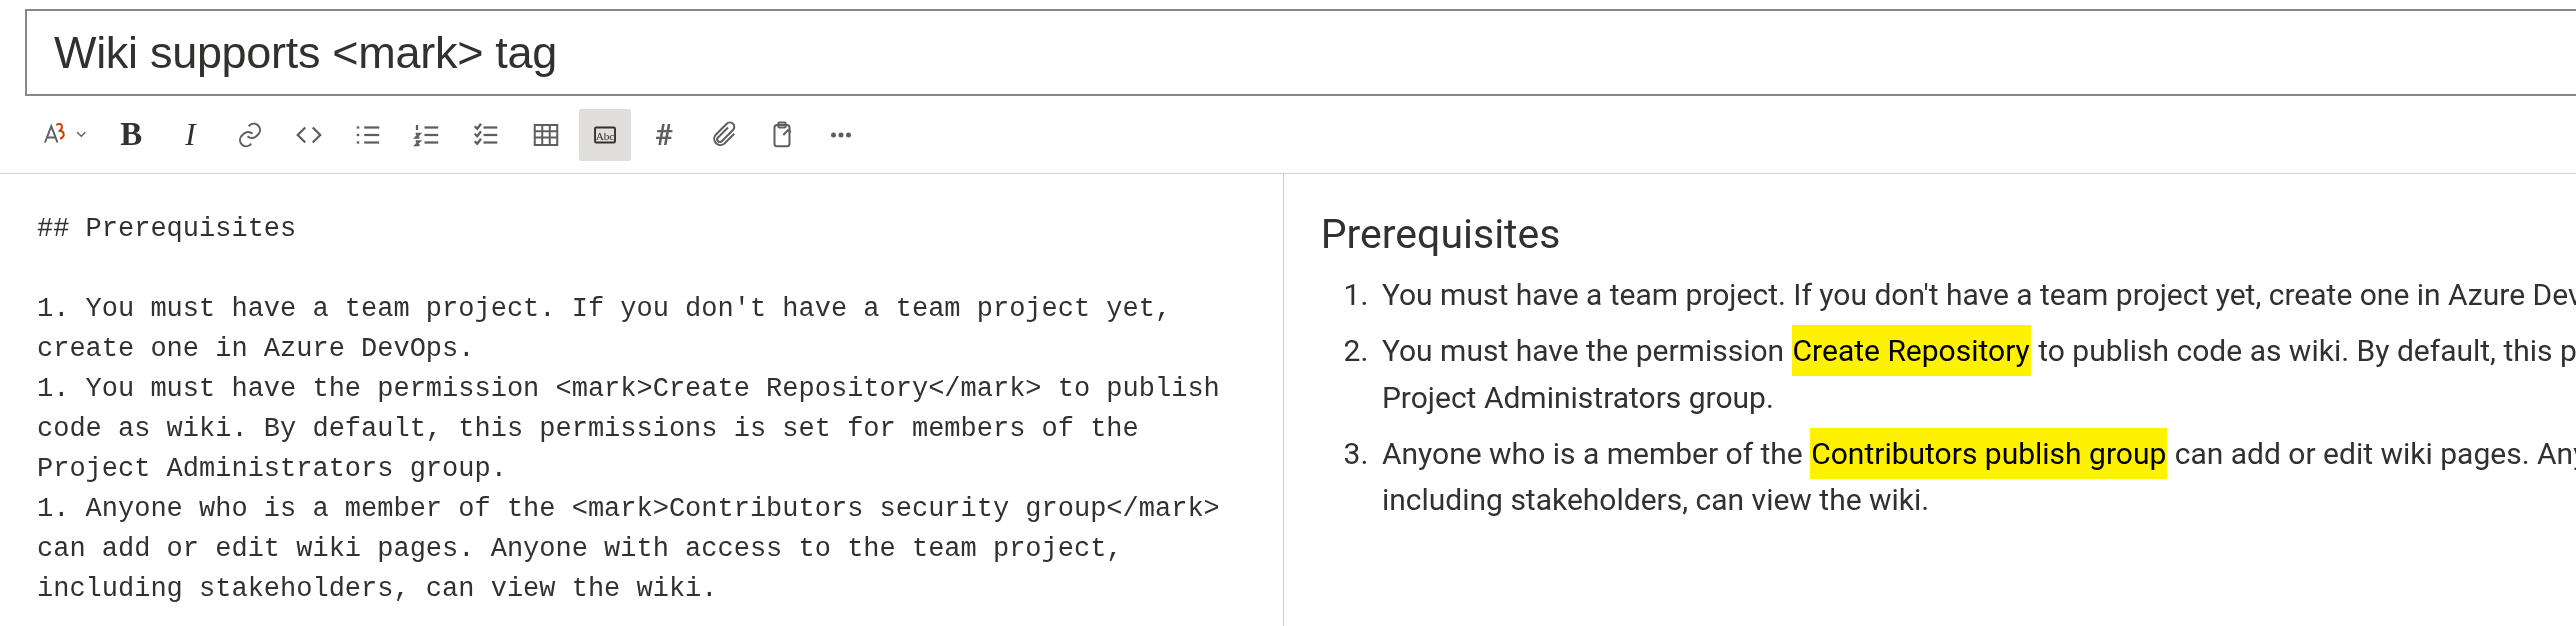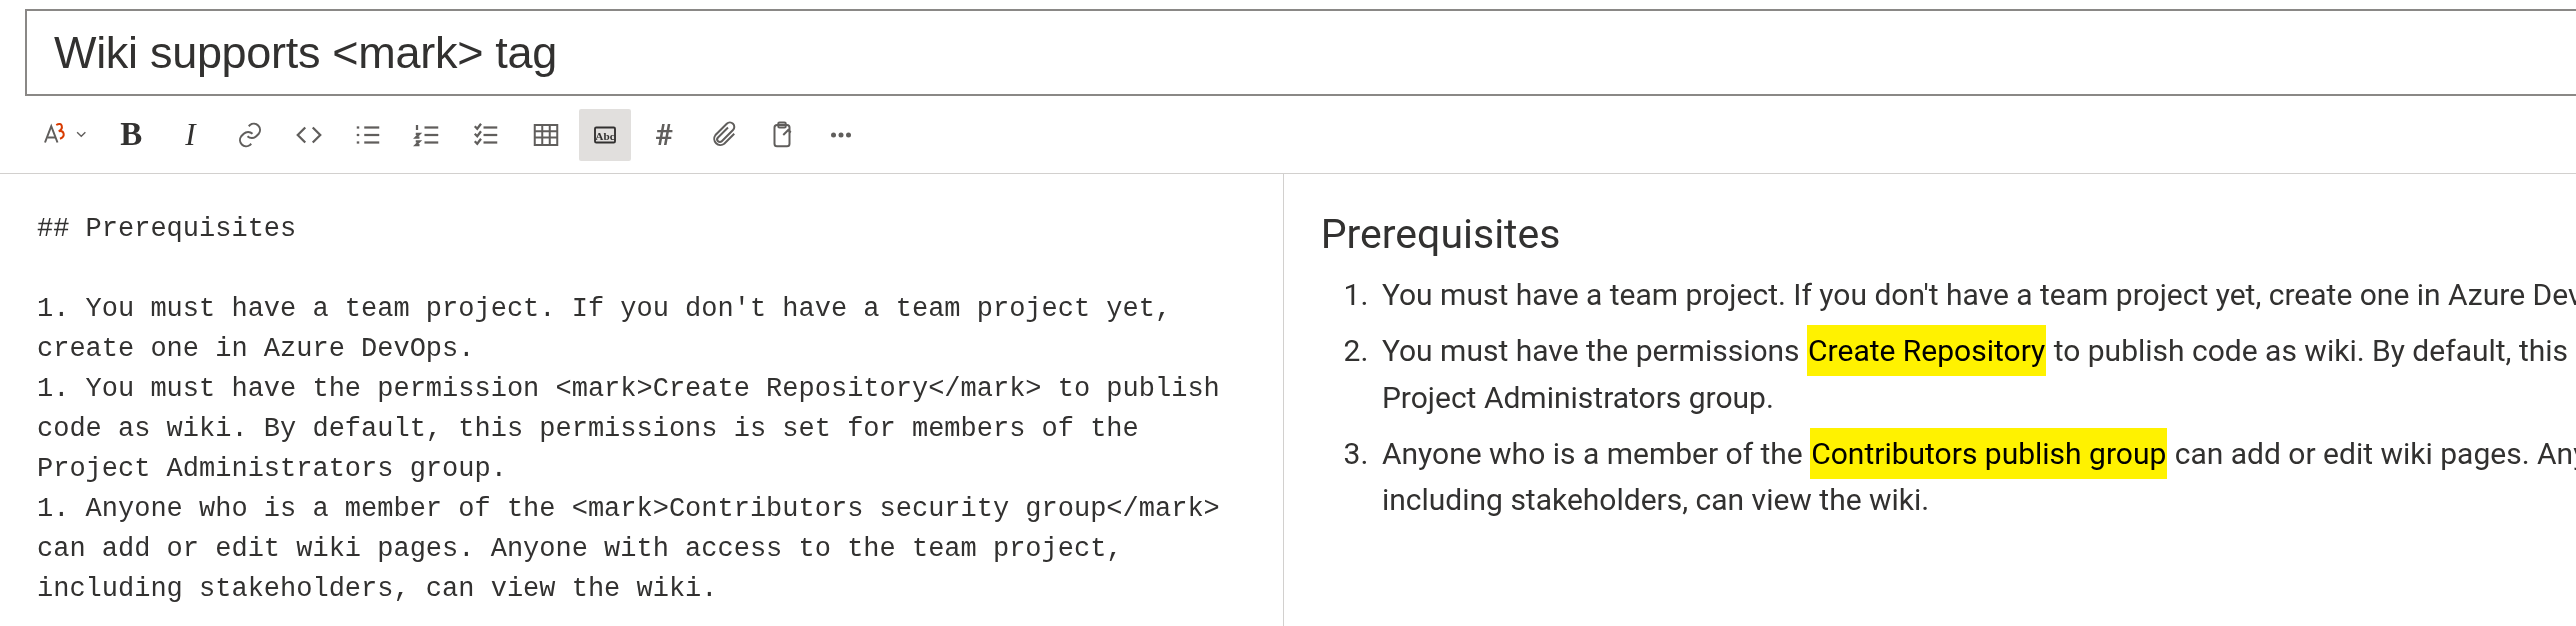--- a/index.html
+++ b/index.html
@@ -56,21 +56,20 @@
     display: inline-flex;
     align-items: center;
     justify-content: center;
     color: #605e5c;
     cursor: pointer;
     border-radius: 2.1px;
   }
   .tb-btn.active {
     background: #e1dfdd;
     color: #323130;
-    font-weight: bold;
   }
   .tb-btn svg { display: block; }
   .bold-letter { font-weight: 800; font-size: 33px; font-family: "Segoe UI"; color:#323130;}
   .italic-letter { font-style: italic; font-size: 31px; font-family: Georgia, "Times New Roman", serif; color:#323130;}
   .toolbar-spacer { flex: 1 1 auto; }
 
   
   .panes {
     display: flex;
     border-top: 1.5px solid #d2d0ce;
@@ -278,21 +277,21 @@
 1. You must have the permission &lt;mark&gt;Create Repository&lt;/mark&gt; to publish code as wiki. By default, this permissions is set for members of the Project Administrators group.
 1. Anyone who is a member of the &lt;mark&gt;Contributors security group&lt;/mark&gt; can add or edit wiki pages. Anyone with access to the team project, including stakeholders, can view the wiki.</div>
 
   <div class="pane pane-right">
     <h2>Prerequisites</h2>
     <ol>
       <li>
         <span>You must have a team project. If you don't have a team project yet, create one in Azure DevOps.</span>
       </li>
       <li>
-        <span>You must have the permissions </span><mark>Create Repository</mark><span> to publish code as wiki. By default, this permissions is set for members of the Project Administrators group.</span>
+        <span>You must have the permission </span><mark>Create Repository</mark><span> to publish code as wiki. By default, this permissions is set for members of the Project Administrators group.</span>
       </li>
       <li>
         <span>Anyone who is a member of the </span><mark>Contributors publish group</mark><span> can add or edit wiki pages. Anyone with access to the team project, including stakeholders, can view the wiki.</span>
       </li>
     </ol>
   </div>
 
 </div>
 
 

